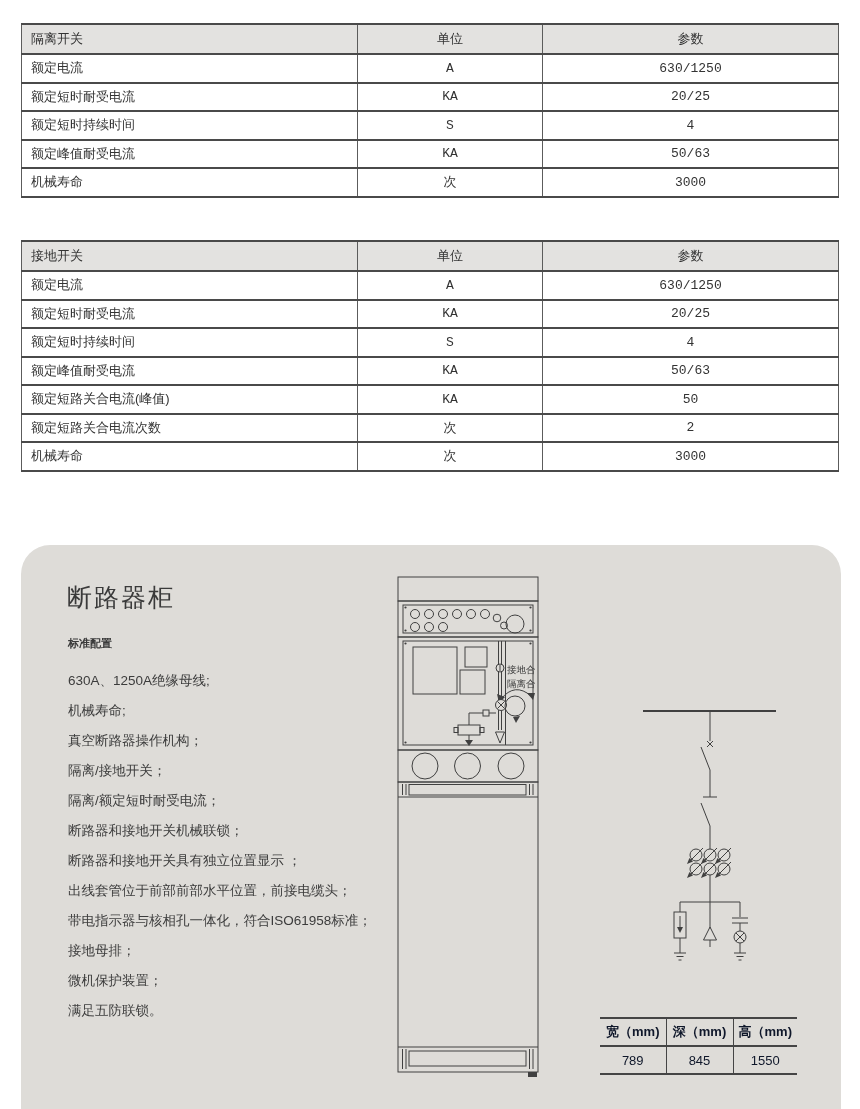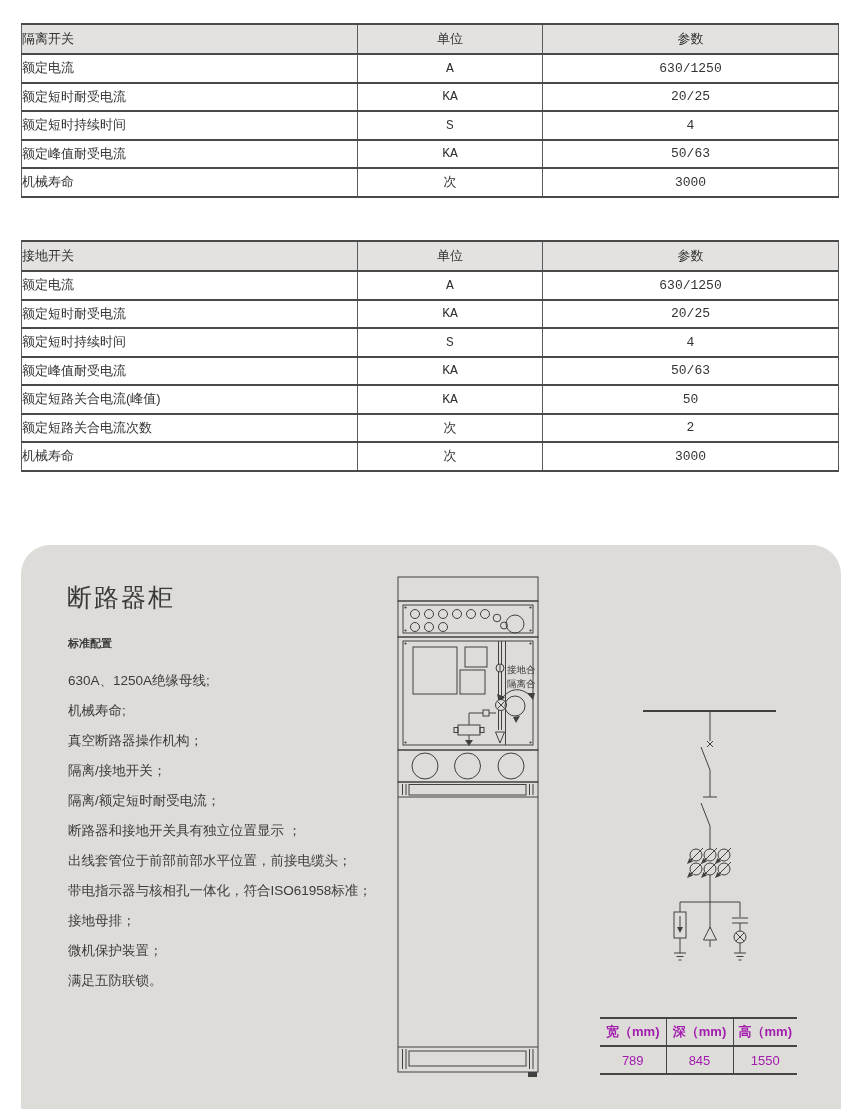--- a/index.html
+++ b/index.html
@@ -18,21 +18,21 @@
     font-size:13px; color:#333333;
   }
   .spec-table td {
     border:1px solid #5c5c5c;
     border-top:2px solid #4a4a4a;
     border-bottom:2px solid #4a4a4a;
     height:26.5px; padding:0;
     vertical-align:middle;
   }
   .spec-table tr.hdr td { background:#e3e2e0; height:28px; }
-  .spec-table td.c1 { text-align:left; }
+  .spec-table td.c1 { text-align:left; padding-left:9px; }
   .spec-table td.c2, .spec-table td.c3 { text-align:center;font-family:Liberation Mono, monospace; }
   #table-isolation { top:23px; }
   #table-earthing  { top:240px; }
 
   
   .product-panel {
     position:absolute; left:21px; top:545px;
     width:820px; height:632px;
     background:#dedcd8;
     border-radius:29px;
@@ -57,21 +57,21 @@
   .draw   { stroke:#404040; fill:none; stroke-width:1; }
   .draw2  { stroke:#404040; fill:none; stroke-width:2; }
   .solidD { fill:#404040; stroke:none; }
   .maskD  { fill:#dedcd8; stroke:#404040; stroke-width:1; }
   .svg-label { font-family:"Liberation Sans",sans-serif; font-size:9.5px; fill:#3a3a3a; stroke:none; }
 
   
   .dim-table {
     position:absolute; left:579px; top:472px; width:197px;
     border-collapse:collapse; table-layout:fixed;
-    font-size:13px; color:#a21caf;
+    font-size:13px; color:#0f172a;
   }
   .dim-table td {
     border-top:2px solid #454545; border-bottom:2px solid #454545;
     text-align:center; height:26px; padding:0; vertical-align:middle;
   }
   .dim-table td + td { border-left:1px solid #454545; }
   .dim-table tr.hdr td { font-weight:700; }
 </style>
 </head>
 <body>
@@ -170,20 +170,21 @@
 
   <div class="panel-title">断路器柜</div>
   <div class="panel-subtitle">标准配置</div>
 
   <div class="config-list">
     <div>630A、1250A绝缘母线;</div>
     <div>机械寿命;</div>
     <div>真空断路器操作机构；</div>
     <div>隔离/接地开关；</div>
     <div>隔离/额定短时耐受电流；</div>
+    <div>断路器和接地开关机械联锁；</div>
     <div>断路器和接地开关具有独立位置显示 ；</div>
     <div>出线套管位于前部前部水平位置，前接电缆头；</div>
     <div>带电指示器与核相孔一体化，符合ISO61958标准；</div>
     <div>接地母排；</div>
     <div>微机保护装置；</div>
     <div>满足五防联锁。</div>
   </div>
 
   <svg class="cabinet-svg" width="150" height="505" viewBox="0 0 150 505">
 

